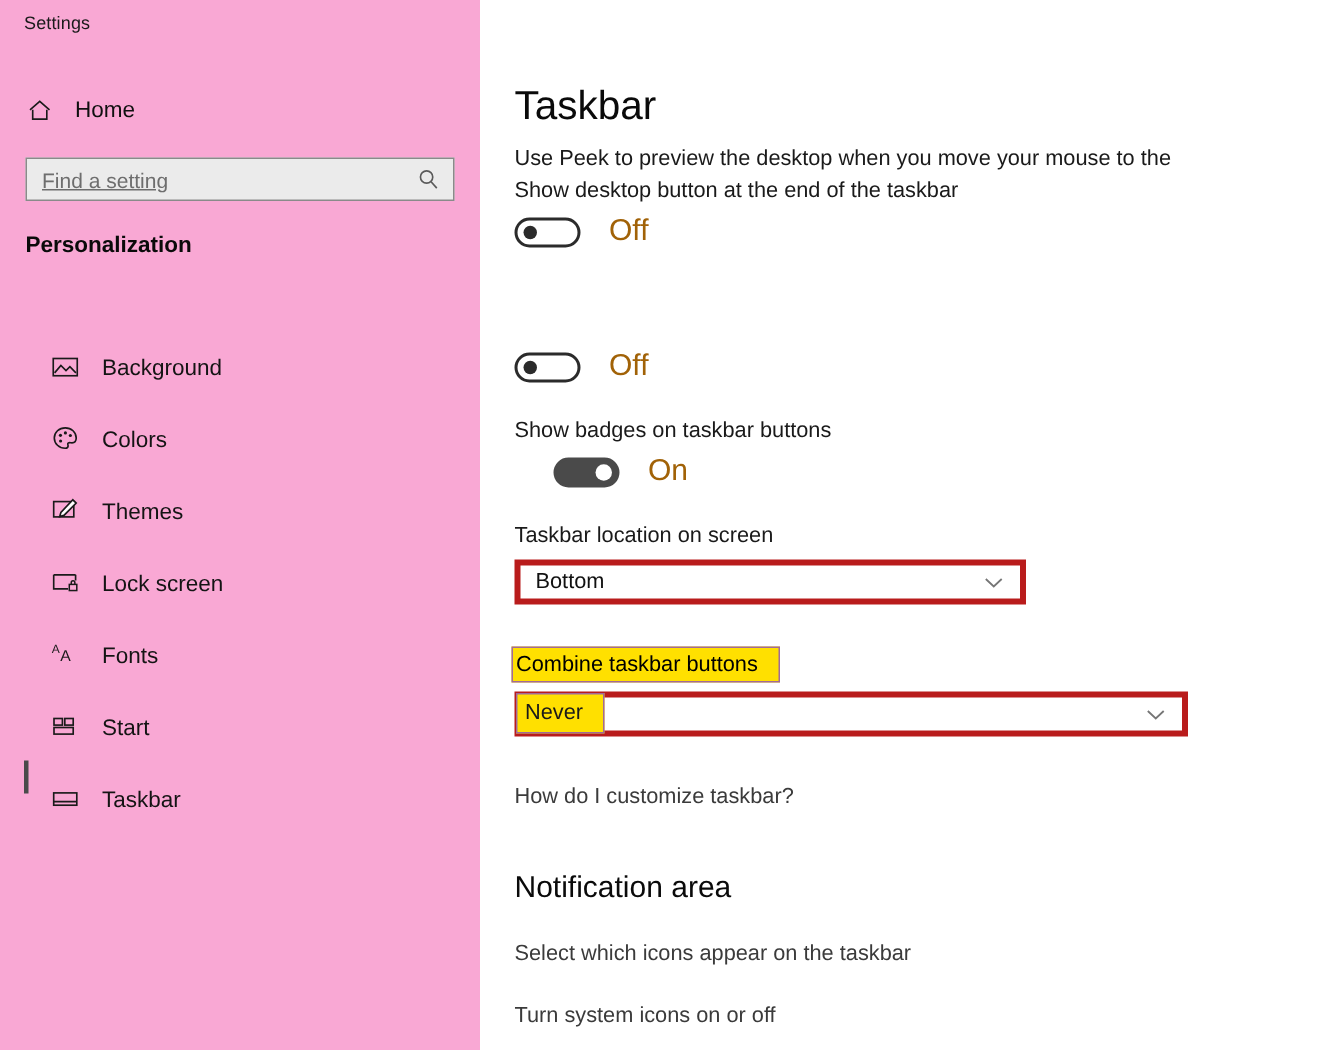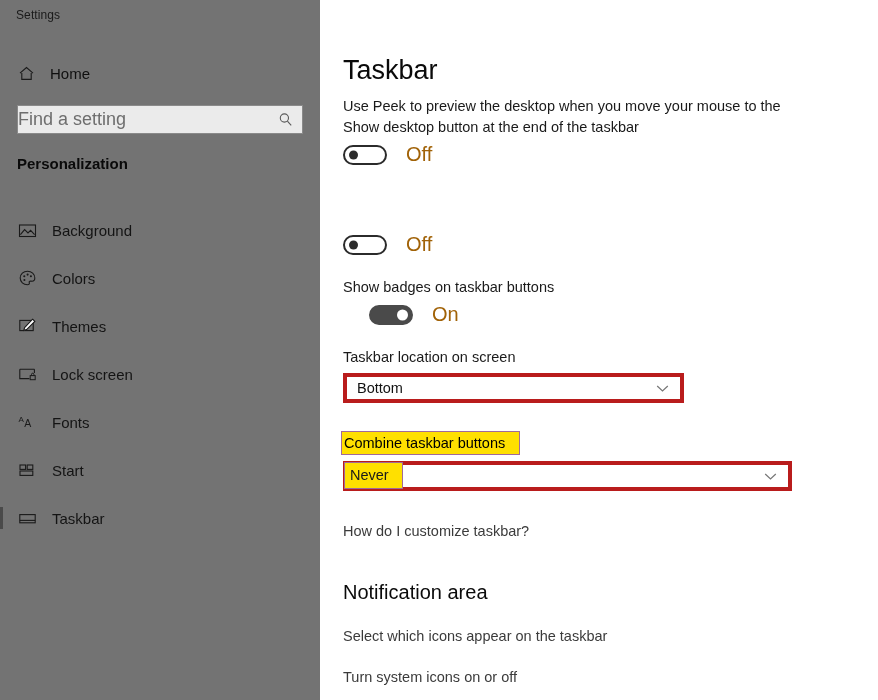--- a/index.html
+++ b/index.html
@@ -16,21 +16,21 @@
     color: #000000;
     position: relative;
   }
 
   
   .sidebar {
     position: absolute;
     left: 0; top: 0;
     width: 320px;
     height: 700px;
-    background: #737373;
+    background: #f9a8d4;
   }
 
   .app-title {
     position: absolute;
     left: 16px; top: 8px;
     font-size: 12px;
     color: #1a1a1a;
     letter-spacing: .1px;
   }
 
@@ -49,24 +49,25 @@
   .search-box {
     position: absolute;
     left: 17px; top: 105px;
     width: 286px; height: 29px;
     background: #ebebeb;
     border: 1px solid #8a8a8a;
     display: flex;
     align-items: center;
   }
   .search-box .ph {
-    font-size: 18px;
+    font-size: 14px;
     color: #6e6e6e;
-    margin-left: 0;
+    margin-left: 10px;
     flex: 1;
+    text-decoration: underline;
   }
   .search-box .mag {
     margin-right: 9px;
     display: flex;
     align-items: center;
   }
 
   .section-title {
     position: absolute;
     left: 17px; top: 155px;
@@ -77,23 +78,24 @@
 
   .nav-list {
     position: absolute;
     left: 0; top: 206px;
     width: 320px;
   }
   .nav-item {
     position: relative;
     height: 48px;
     display: flex;
-    align-items: center;
+    align-items: flex-end;
     padding-left: 18px;
     cursor: default;
+    margin-left: 16px;
   }
   .nav-item .sel {
     position: absolute;
     left: 0; top: 13px;
     width: 3px; height: 22px;
     background: #4a4a4a;
     display: none;
   }
   .nav-item.selected .sel { display: block; }
   .nav-item .ico {

